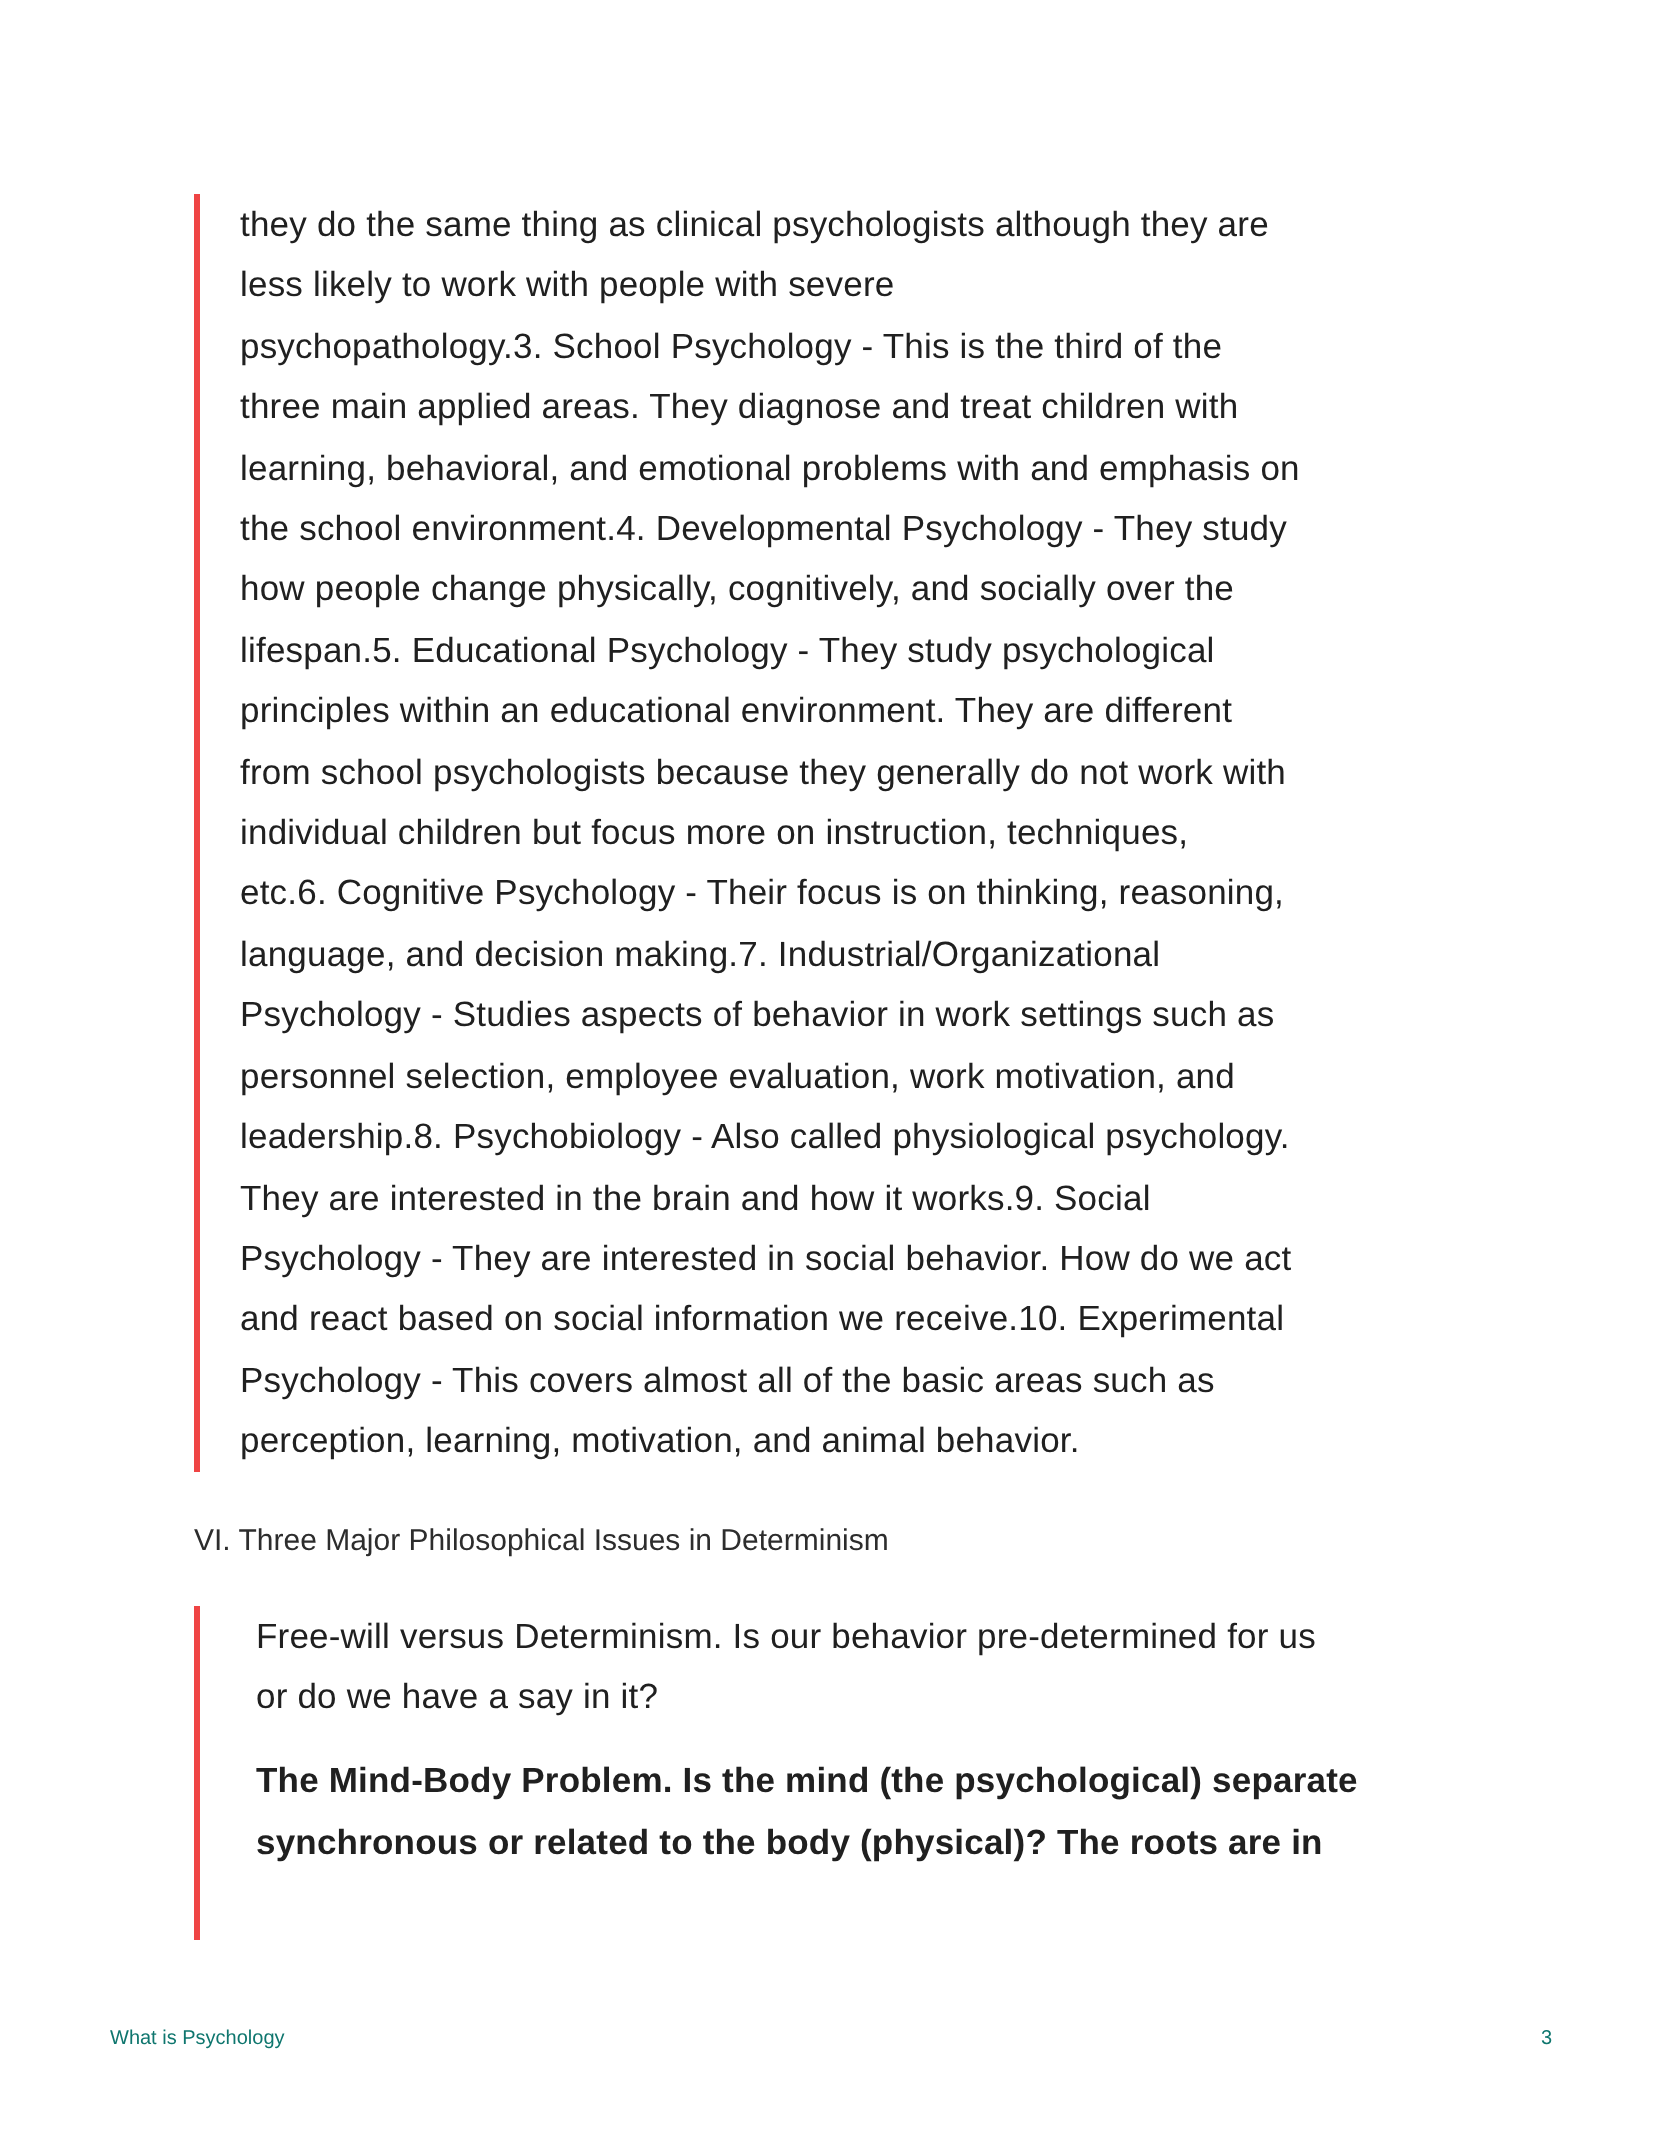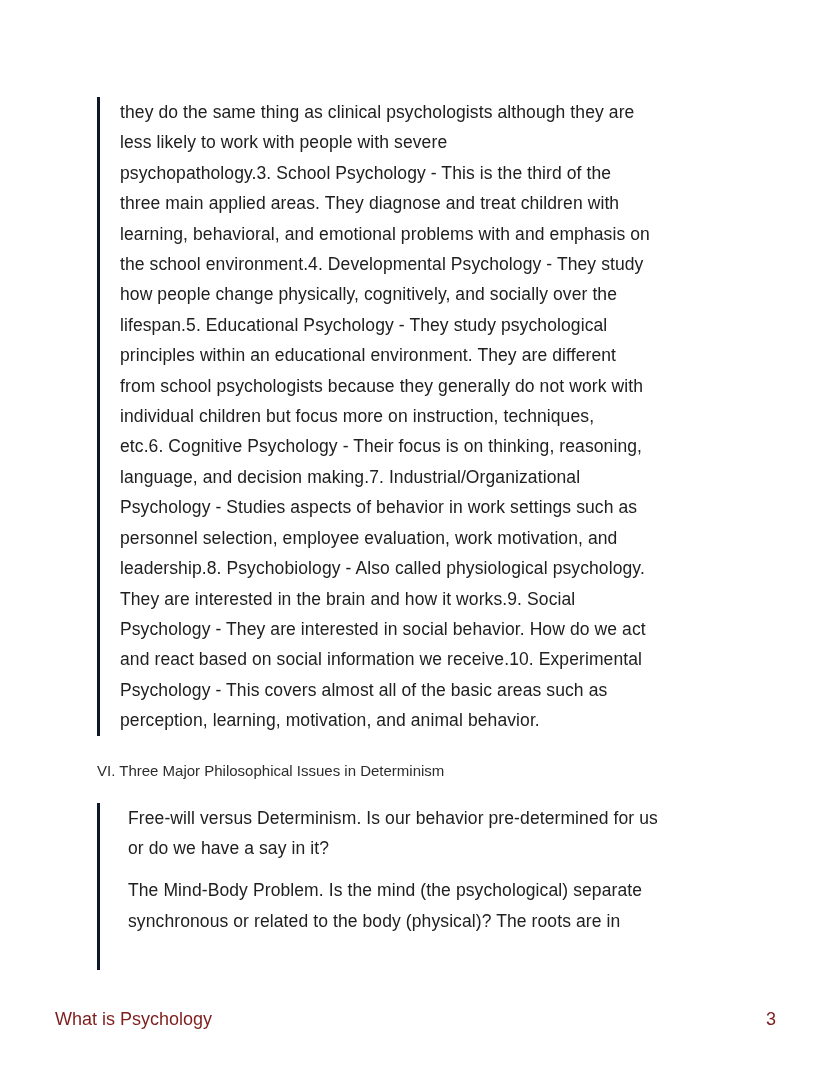--- a/index.html
+++ b/index.html
@@ -16,57 +16,58 @@
     overflow: hidden;
   }
   .content {
     position: absolute;
     left: 97px;
     top: 97px;
     width: 668px;
   }
   blockquote.quote {
     margin: 0;
-    border-left: 3px solid #0f172a;
+    border-left: 3px solid #ef4444;
     padding: 0 0 0 20px;
   }
   .quote p {
     margin: 0;
     font-size: 17.5px;
     line-height: 30.4px;
     letter-spacing: 0.1px;
     color: #202020;
     white-space: pre-line;
   }
   blockquote.quote-2 {
     margin-top: 22px;
     padding-bottom: 34px;
     padding-left: 28px;
   }
   .quote-2 p + p {
     margin-top: 12px;
+    font-weight: bold;
   }
   .section-heading {
     margin: 24px 0 0 0;
     font-size: 15px;
     line-height: 21px;
     font-weight: 400;
     color: #2d2d2d;
   }
   .footer {
     position: absolute;
     left: 55px;
     right: 52px;
     top: 1011px;
     display: flex;
     justify-content: space-between;
     align-items: baseline;
-    font-size: 18px;
+    font-size: 10px;
     line-height: 17px;
-    color: #7f1d1d;
+    color: #0f766e;
   }
 </style>
 </head>
 <body>
 
 <div class="page">
 
   <div class="content">
 
     <blockquote class="quote quote-1">

